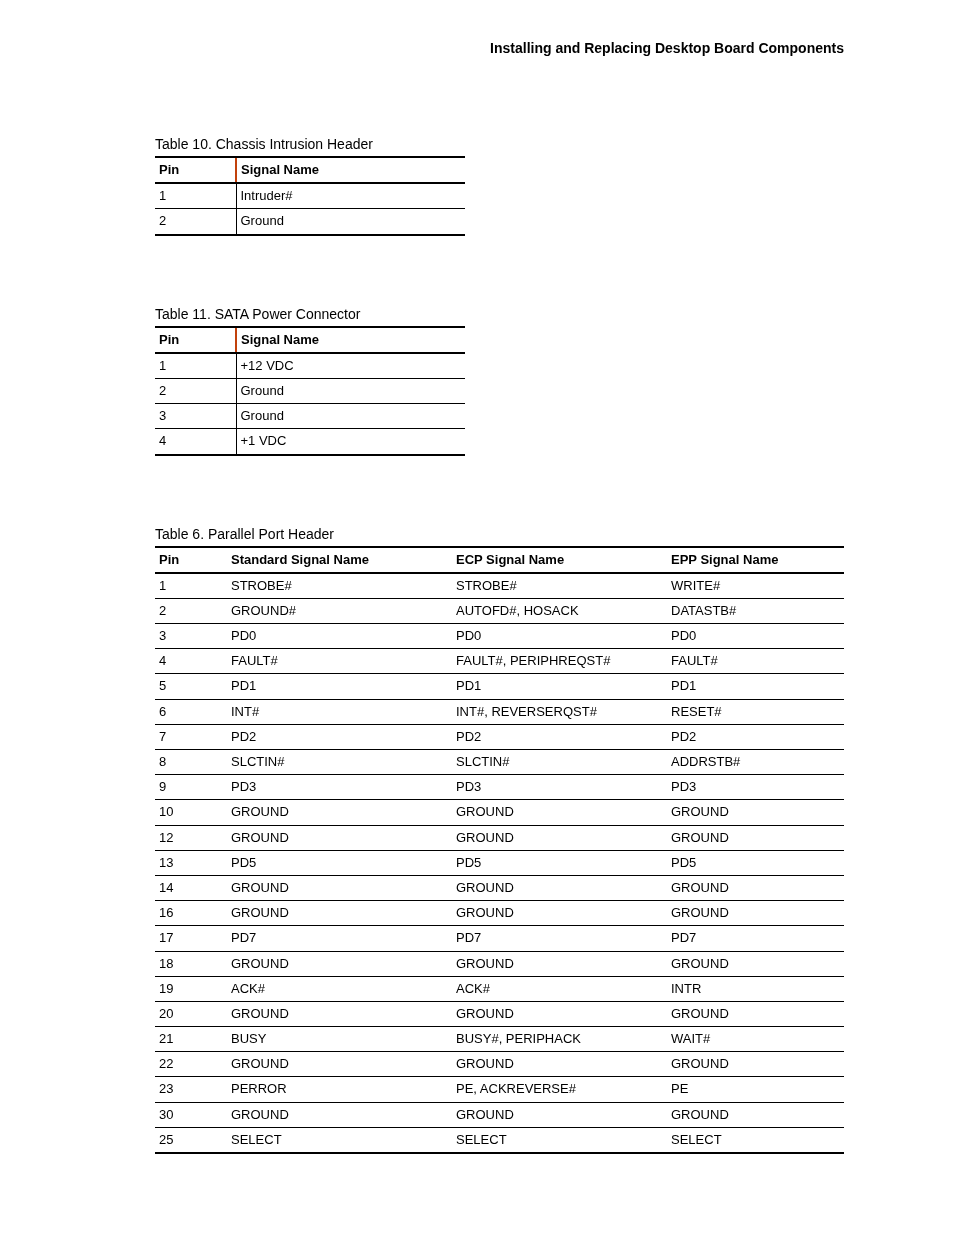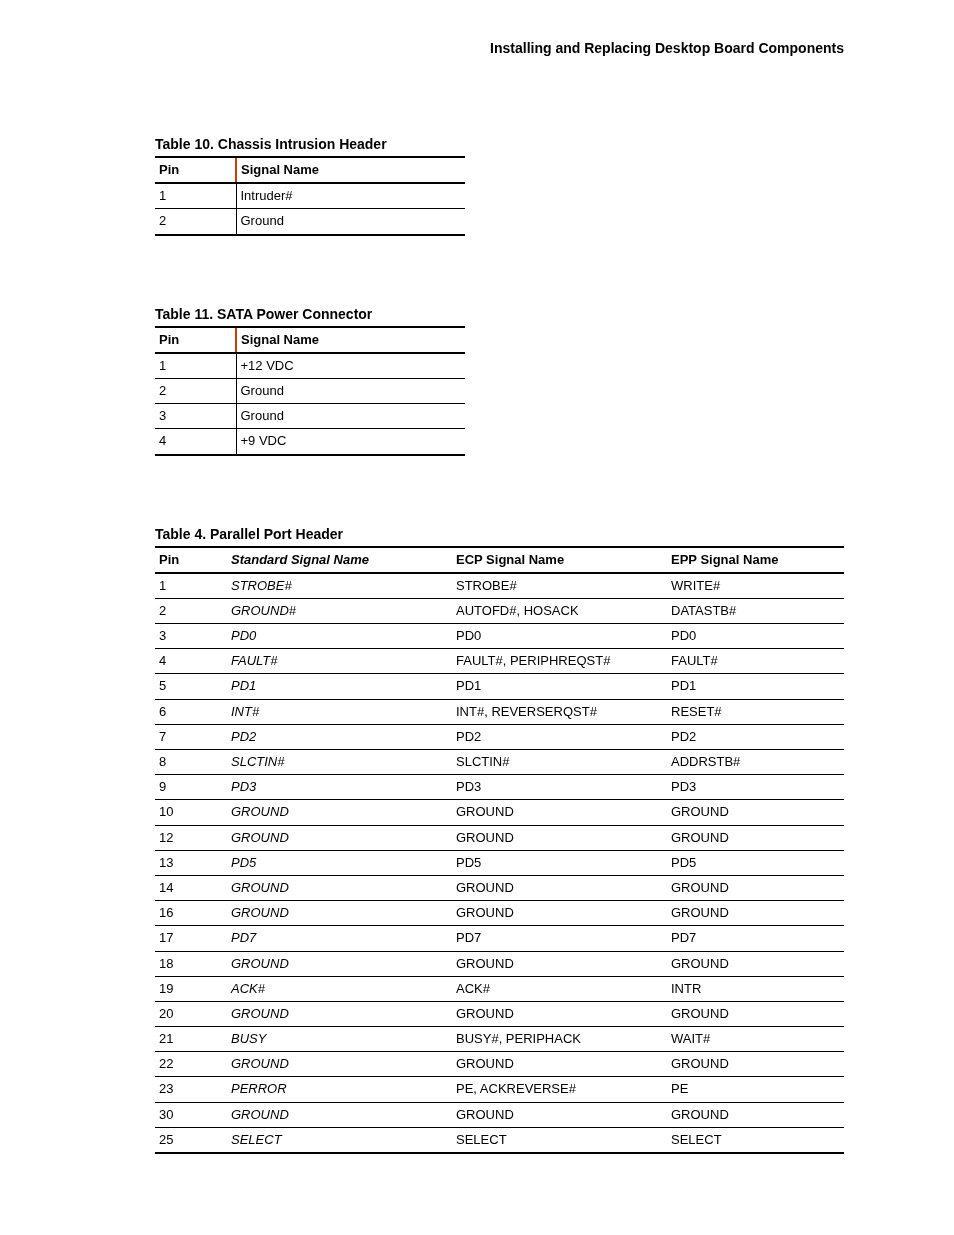--- a/index.html
+++ b/index.html
@@ -12,21 +12,21 @@
     width: 954px;
     box-sizing: border-box;
   }
   .page-header {
     text-align: right;
     font-weight: bold;
     font-size: 14px;
     margin-bottom: 80px;
   }
   .table-caption {
-    font-weight: bold;
+    font-weight: normal;
     font-size: 14px;
     margin-bottom: 4px;
   }
   table {
     border-collapse: collapse;
     margin-bottom: 70px;
   }
   table.narrow {
     width: 310px;
   }
@@ -50,21 +50,21 @@
     border-bottom: 1px solid #000;
   }
   tbody tr:last-child td {
     border-bottom: 2px solid #000;
   }
   .col-pin-narrow { width: 70px; }
   .col-sig-narrow { border-left: 1px solid #000; }
   thead th.col-sig-narrow { border-left: 2px solid #c2410c; }
   .wide th, .wide td { border-left: none; }
   .wide .c1 { width: 62px; }
-  .wide .c2 { width: 215px; font-style: italic; }
+  .wide .c2 { width: 215px; }
   .wide .c3 { width: 205px; }
 </style>
 </head>
 <body>
 
 <div class="page-header">Installing and Replacing Desktop Board Components</div>
 
 <div class="table-caption">Table 10. Chassis Intrusion Header</div>
 <table class="narrow">
   <thead>
@@ -101,26 +101,26 @@
       <tr>
         <td class="col-pin-narrow">2</td>
         <td class="col-sig-narrow">Ground</td>
       </tr>
       <tr>
         <td class="col-pin-narrow">3</td>
         <td class="col-sig-narrow">Ground</td>
       </tr>
       <tr>
         <td class="col-pin-narrow">4</td>
-        <td class="col-sig-narrow">+9 VDC</td>
+        <td class="col-sig-narrow">+1 VDC</td>
       </tr>
     </tbody>
 </table>
 
-<div class="table-caption">Table 4. Parallel Port Header</div>
+<div class="table-caption">Table 6. Parallel Port Header</div>
 <table class="wide">
   <thead>
     <tr>
       <th class="c1">Pin</th>
       <th class="c2">Standard Signal Name</th>
       <th class="c3">ECP Signal Name</th>
       <th>EPP Signal Name</th>
     </tr>
   </thead>
   <tbody id="t12-body">

